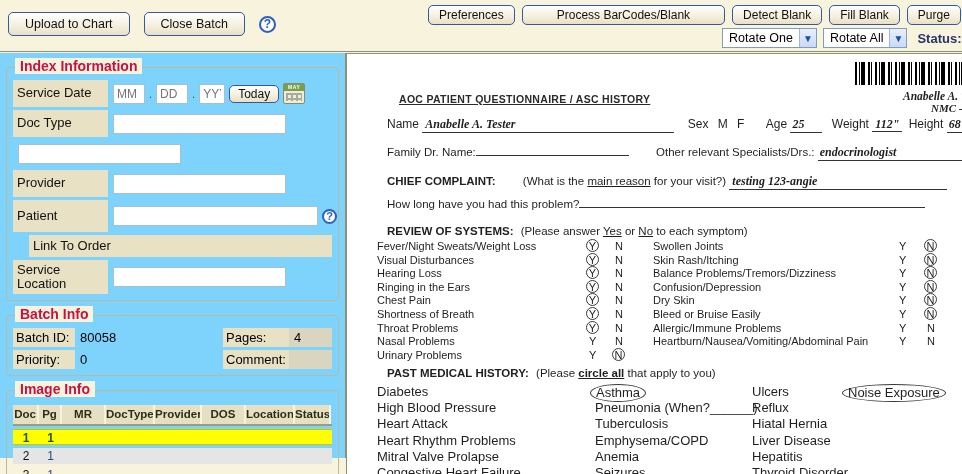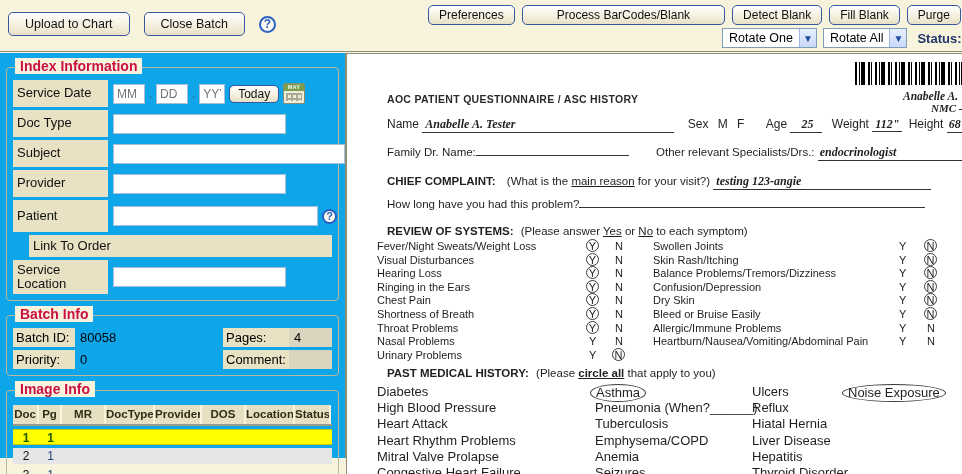--- a/index.html
+++ b/index.html
@@ -14,21 +14,21 @@
   .help-icon { display:inline-flex; width:17px; height:17px; border:2px solid #2B5FC0; border-radius:50%; color:#2B5FC0; font-weight:bold; font-size:12px; align-items:center; justify-content:center; background:#FDFBF2; cursor:pointer; }
   .tb-row1 { position:absolute; left:428px; top:5px; display:flex; gap:7px; white-space:nowrap; }
   .tb-row1 .btn { padding:2px 10px; font-size:12px; }
   .tb-row2 { position:absolute; left:722px; top:28px; display:flex; gap:6px; align-items:center; white-space:nowrap; }
   .select { display:inline-flex; align-items:center; border:1px solid #7F9DB9; background:#fff; height:20px; font-size:12.5px; cursor:pointer; }
   .select .sel-text { padding:0 6px; }
   .select .arrow { width:17px; height:18px; margin:0; background:linear-gradient(#E8EFFC,#C9D9F9); border-left:1px solid #9EB6E4; color:#1E4FA0; font-size:10px; display:flex; align-items:center; justify-content:center; }
   .status-label { font-weight:bold; color:#23366B; font-size:13px; margin-left:4px; }
 
   
-  .left-panel { position:absolute; left:0; top:53px; width:346px; bottom:16px; background:#0ea5e9; border-right:1px solid #8F8F73; }
+  .left-panel { position:absolute; left:0; top:53px; width:346px; bottom:16px; background:#7dd3fc; border-right:1px solid #8F8F73; }
   .fs { position:relative; border:1px solid #BBB89E; border-radius:4px; margin:14px 6px 0 6px; padding:12px 6px 6px 6px; }
   .fs-legend { position:absolute; top:-10px; left:8px; background:#F8F3DD; padding:0 5px; color:#C81044; font-weight:bold; font-size:14px; }
 
   .idx-row { display:grid; grid-template-columns:95px 1fr; margin-bottom:3px; min-height:27px; align-items:center; }
   .idx-label { background:#E8E1C3; align-self:stretch; display:flex; align-items:center; padding:2px 4px; font-size:13px; color:#111; line-height:1.1; }
   .idx-content { display:flex; align-items:center; gap:4px; padding-left:5px; }
   .tinput { border:1px solid #A5BFD5; background:#fff; height:20px; font-size:12px; padding:1px 3px; font-family:"Liberation Sans",sans-serif; }
   .sep-dot { font-size:11px; color:#444; }
   .today-btn { padding:1px 8px; font-size:12px; }
   .cal-icon { width:22px; height:21px; border:1px solid #8A8A6E; background:#EDEDDC; display:inline-block; cursor:pointer; position:relative; border-radius:2px; }
@@ -50,21 +50,21 @@
   .img-row.alt { background:#E5E5E5; }
   .c-doc { color:#111; } .c-pg { color:#234A7A; }
 
   
   .viewer { position:absolute; left:346px; top:53px; right:0; bottom:0; background:#fff; border-left:1px solid #8F8F73; border-top:1px solid #8F8F73; overflow:hidden; }
   .page { position:relative; width:720px; height:100%; color:#1f1f1f; font-size:11px; }
   .abs { position:absolute; white-space:nowrap; }
   .barcode { left:508px; top:8px; width:210px; height:23px; background:repeating-linear-gradient(90deg,#000 0 2px,#fff 2px 4px,#000 4px 5px,#fff 5px 6px,#000 6px 10px,#fff 10px 13px,#000 13px 15px,#fff 15px 16px,#000 16px 17px,#fff 17px 20px); }
   .corner-name { left:556px; top:36px; font-family:"Liberation Serif",serif; font-style:italic; font-weight:bold; font-size:11.5px; }
   .corner-id { left:584px; top:48px; font-family:"Liberation Serif",serif; font-style:italic; font-weight:bold; font-size:11px; }
-  .doc-title { left:40px; top:39px; font-size:10.5px; font-weight:600; letter-spacing:.3px; color:#2a2a2a; }
+  .doc-title { left:52px; top:39px; font-size:10.5px; font-weight:600; letter-spacing:.3px; text-decoration:underline; color:#2a2a2a; }
   .hand { font-family:"Liberation Serif",serif; font-style:italic; font-weight:bold; font-size:12px; }
   .u { border-bottom:1px solid #333; }
   .ul-txt { text-decoration:underline; }
   .blank { display:inline-block; border-bottom:1px solid #333; height:11px; vertical-align:baseline; }
   .doc-b { font-weight:bold; }
 
   .ros-col { position:absolute; }
   .ros-row { position:relative; height:13.6px; font-size:11px; }
   .ros-row .yn { position:absolute; top:0; }
   .ros-col .yn.y { left:var(--y); } .ros-col .yn.n { left:var(--n); }
@@ -122,21 +122,20 @@
     </div>
 
     <div class="idx-row">
       <span class="idx-label">Doc Type</span>
       <span class="idx-content">
           <input class="tinput" style="width: 173px;" value="">
         </span>
     </div>
 
     <div class="idx-row">
-      <span class="idx-label">Subject</span>
       <span class="idx-content">
           <input class="tinput" style="width: 232px;" value="">
         </span>
     </div>
 
     <div class="idx-row">
       <span class="idx-label">Provider</span>
       <span class="idx-content">
           <input class="tinput" style="width: 173px;" value="">
         </span>
@@ -233,36 +232,36 @@
     <div class="abs corner-id">NMC - 6</div>
     <div class="abs doc-title">AOC PATIENT QUESTIONNAIRE / ASC HISTORY</div>
 
     <div class="abs" style="left:40px; top:63px; font-size:12px;">
       <span>Name</span>
       <span class="hand u" style="display:inline-block; width:252px; padding-left:3px;">Anabelle A. Tester</span>
       <span style="margin-left:10px;">Sex</span>
       <span style="margin-left:6px;">M</span>
       <span style="margin-left:6px;">F</span>
       <span style="margin-left:18px;">Age</span>
-      <span class="hand u" style="display:inline-block; width:32px; padding-left:2px;text-align:center;">25</span>
+      <span class="hand u" style="display:inline-block; width:32px; padding-left:2px;">25</span>
       <span style="margin-left:6px;">Weight</span>
       <span class="hand u" style="padding:0 3px;">112"</span>
       <span style="margin-left:3px;">Height</span>
       <span class="hand u" style="display:inline-block; width:46px; padding-left:2px;">68"</span>
     </div>
 
     <div class="abs" style="left:40px; top:91px; font-size:11.5px;">
       <span>Family Dr. Name:</span><span class="blank" style="width:153px;"></span>
       <span style="margin-left:24px;">Other relevant Specialists/Drs.:</span>
       <span class="hand u" style="display:inline-block; width:162px; padding-left:2px;">endocrinologist</span>
     </div>
 
     <div class="abs" style="left:40px; top:120px; font-size:11.5px;">
       <span class="doc-b">CHIEF COMPLAINT:</span>
-      <span style="margin-left:0;padding-left:8px;">(What is the </span><span class="ul-txt">main reason</span><span> for your visit?)</span>
+      <span style="margin-left:16px;padding-left:8px;">(What is the </span><span class="ul-txt">main reason</span><span> for your visit?)</span>
       <span class="hand u" style="display:inline-block; width:218px; padding-left:3px;">testing 123-angie</span>
     </div>
 
     <div class="abs" style="left:40px; top:143px; font-size:11.5px;">
       <span>How long have you had this problem?</span><span class="blank" style="width:346px;"></span>
     </div>
 
     <div class="abs" style="left:40px; top:171px; font-size:11.5px;">
       <span class="doc-b">REVIEW OF SYSTEMS:</span>
       <span style="margin-left:4px;text-align:center;">(Please answer </span><span class="ul-txt">Yes</span><span>  or  </span><span class="ul-txt">No</span><span> to each symptom)</span>

